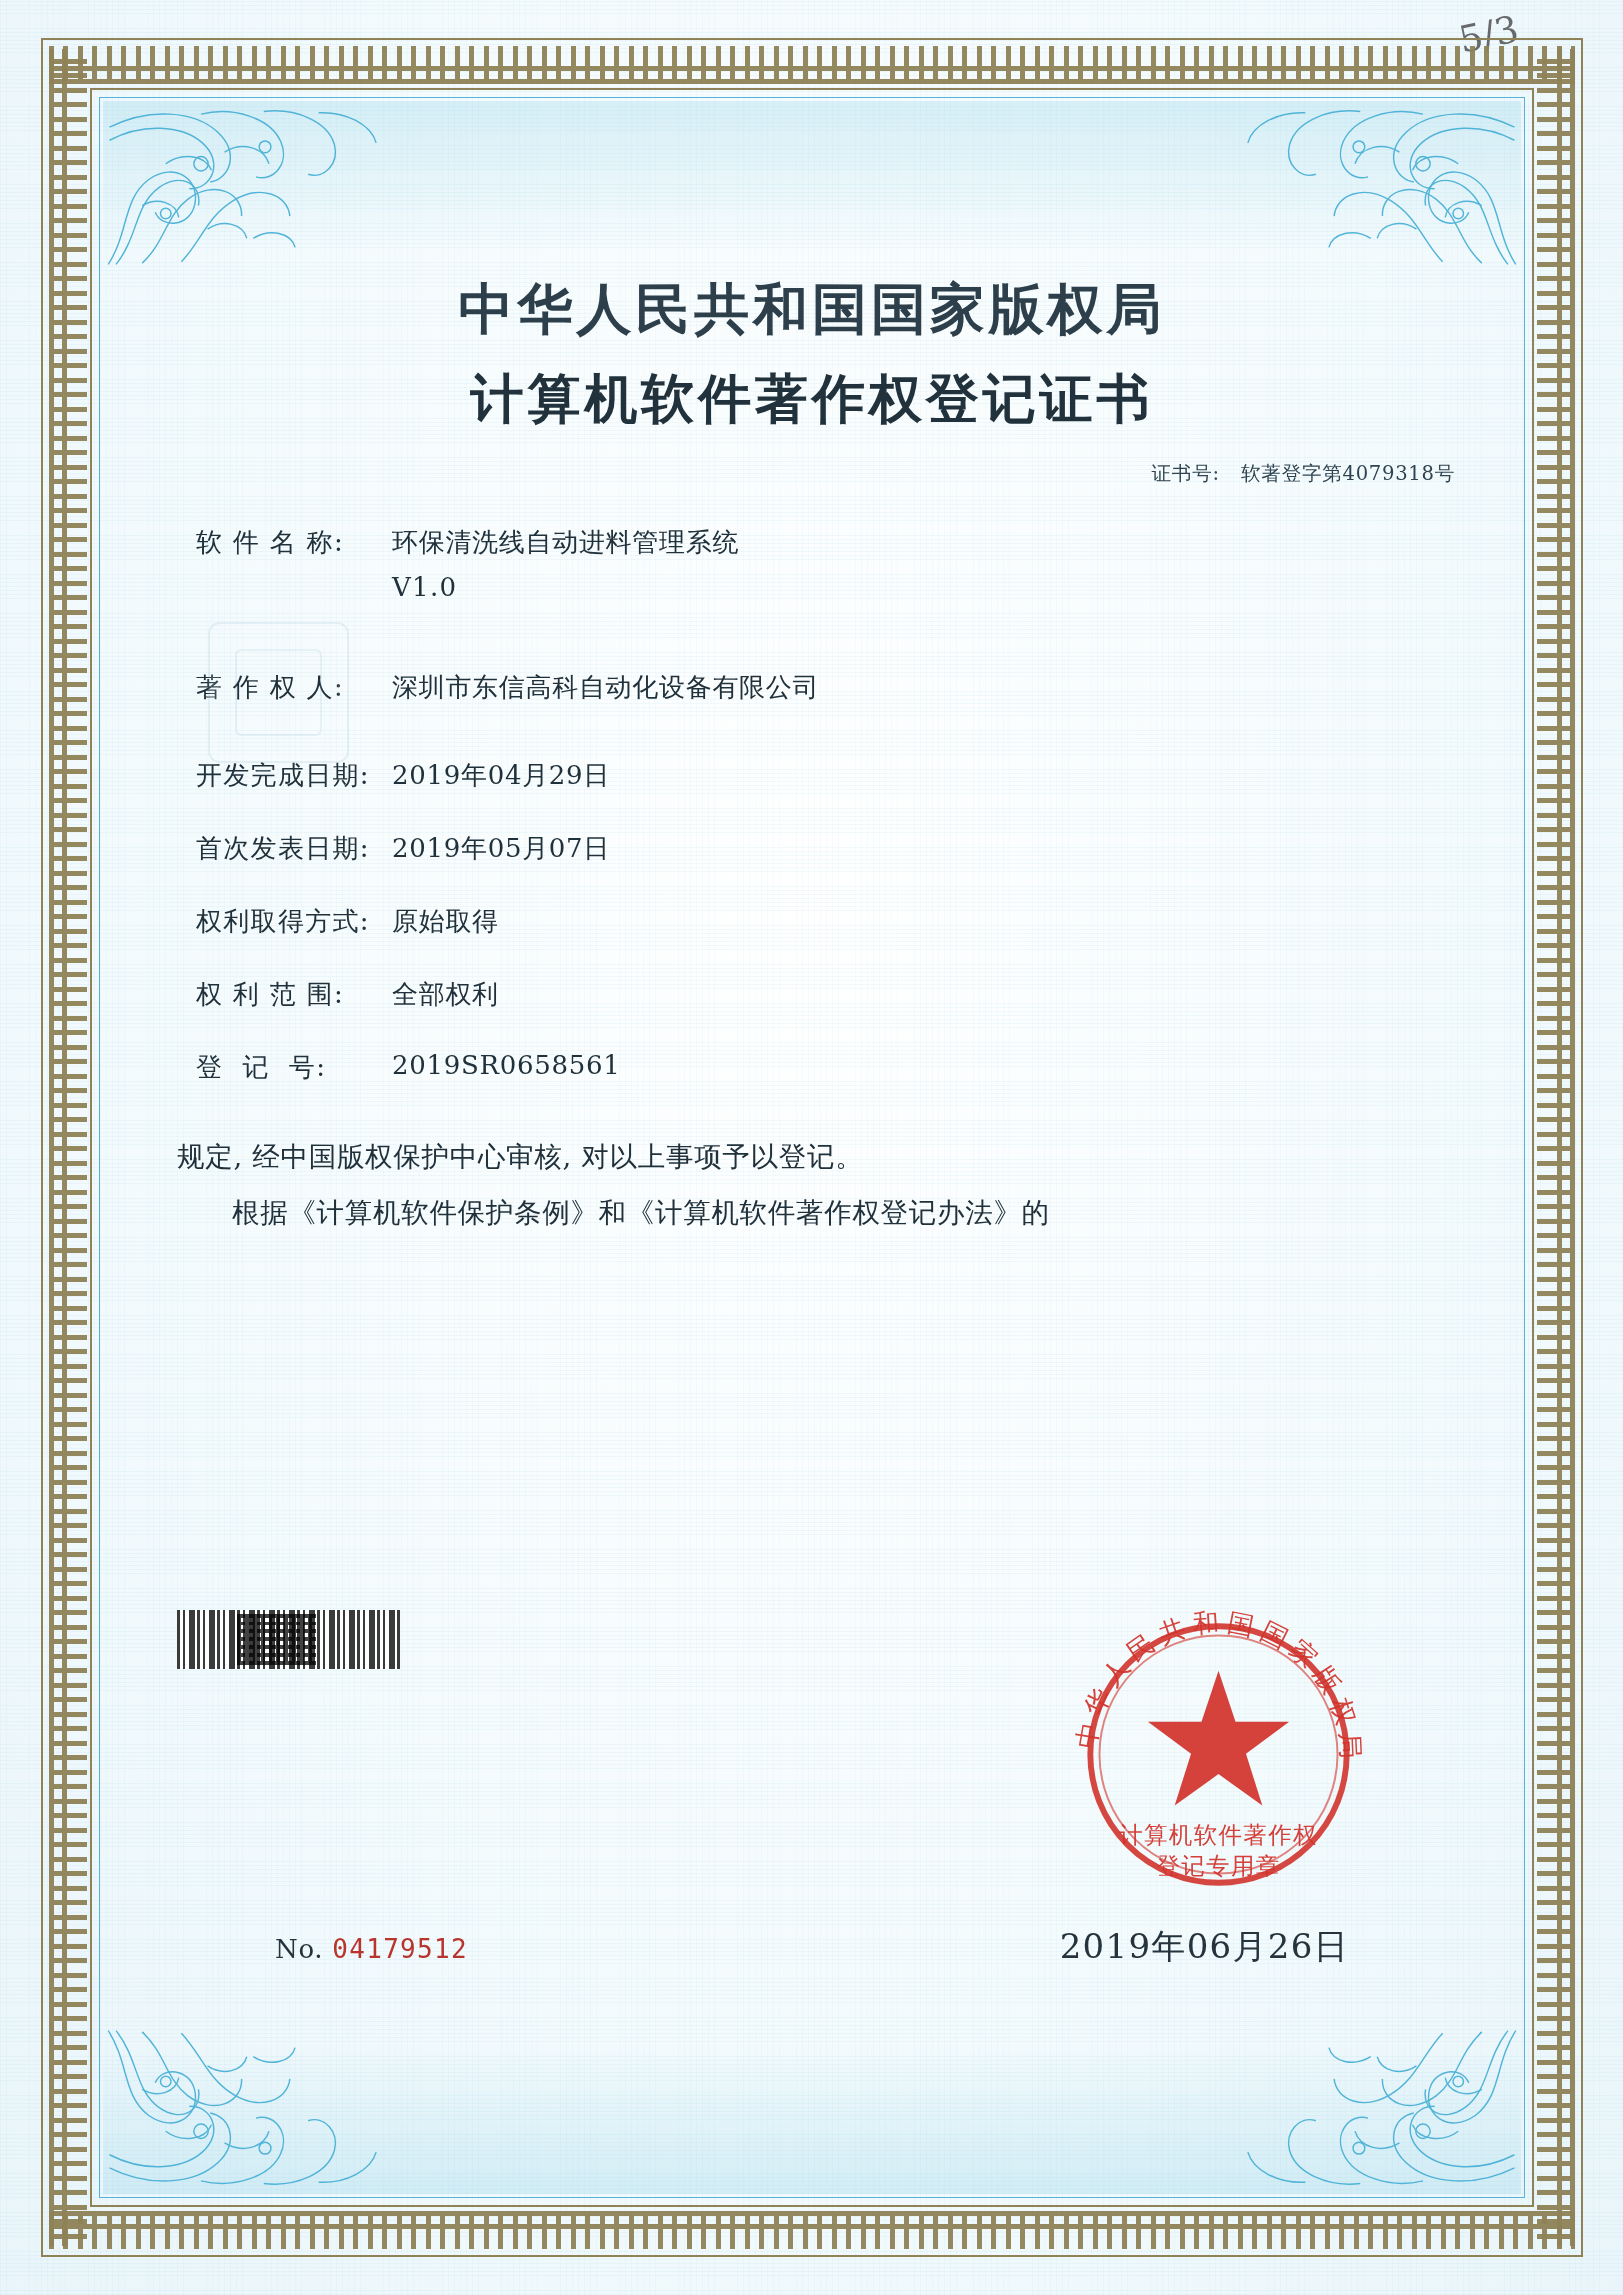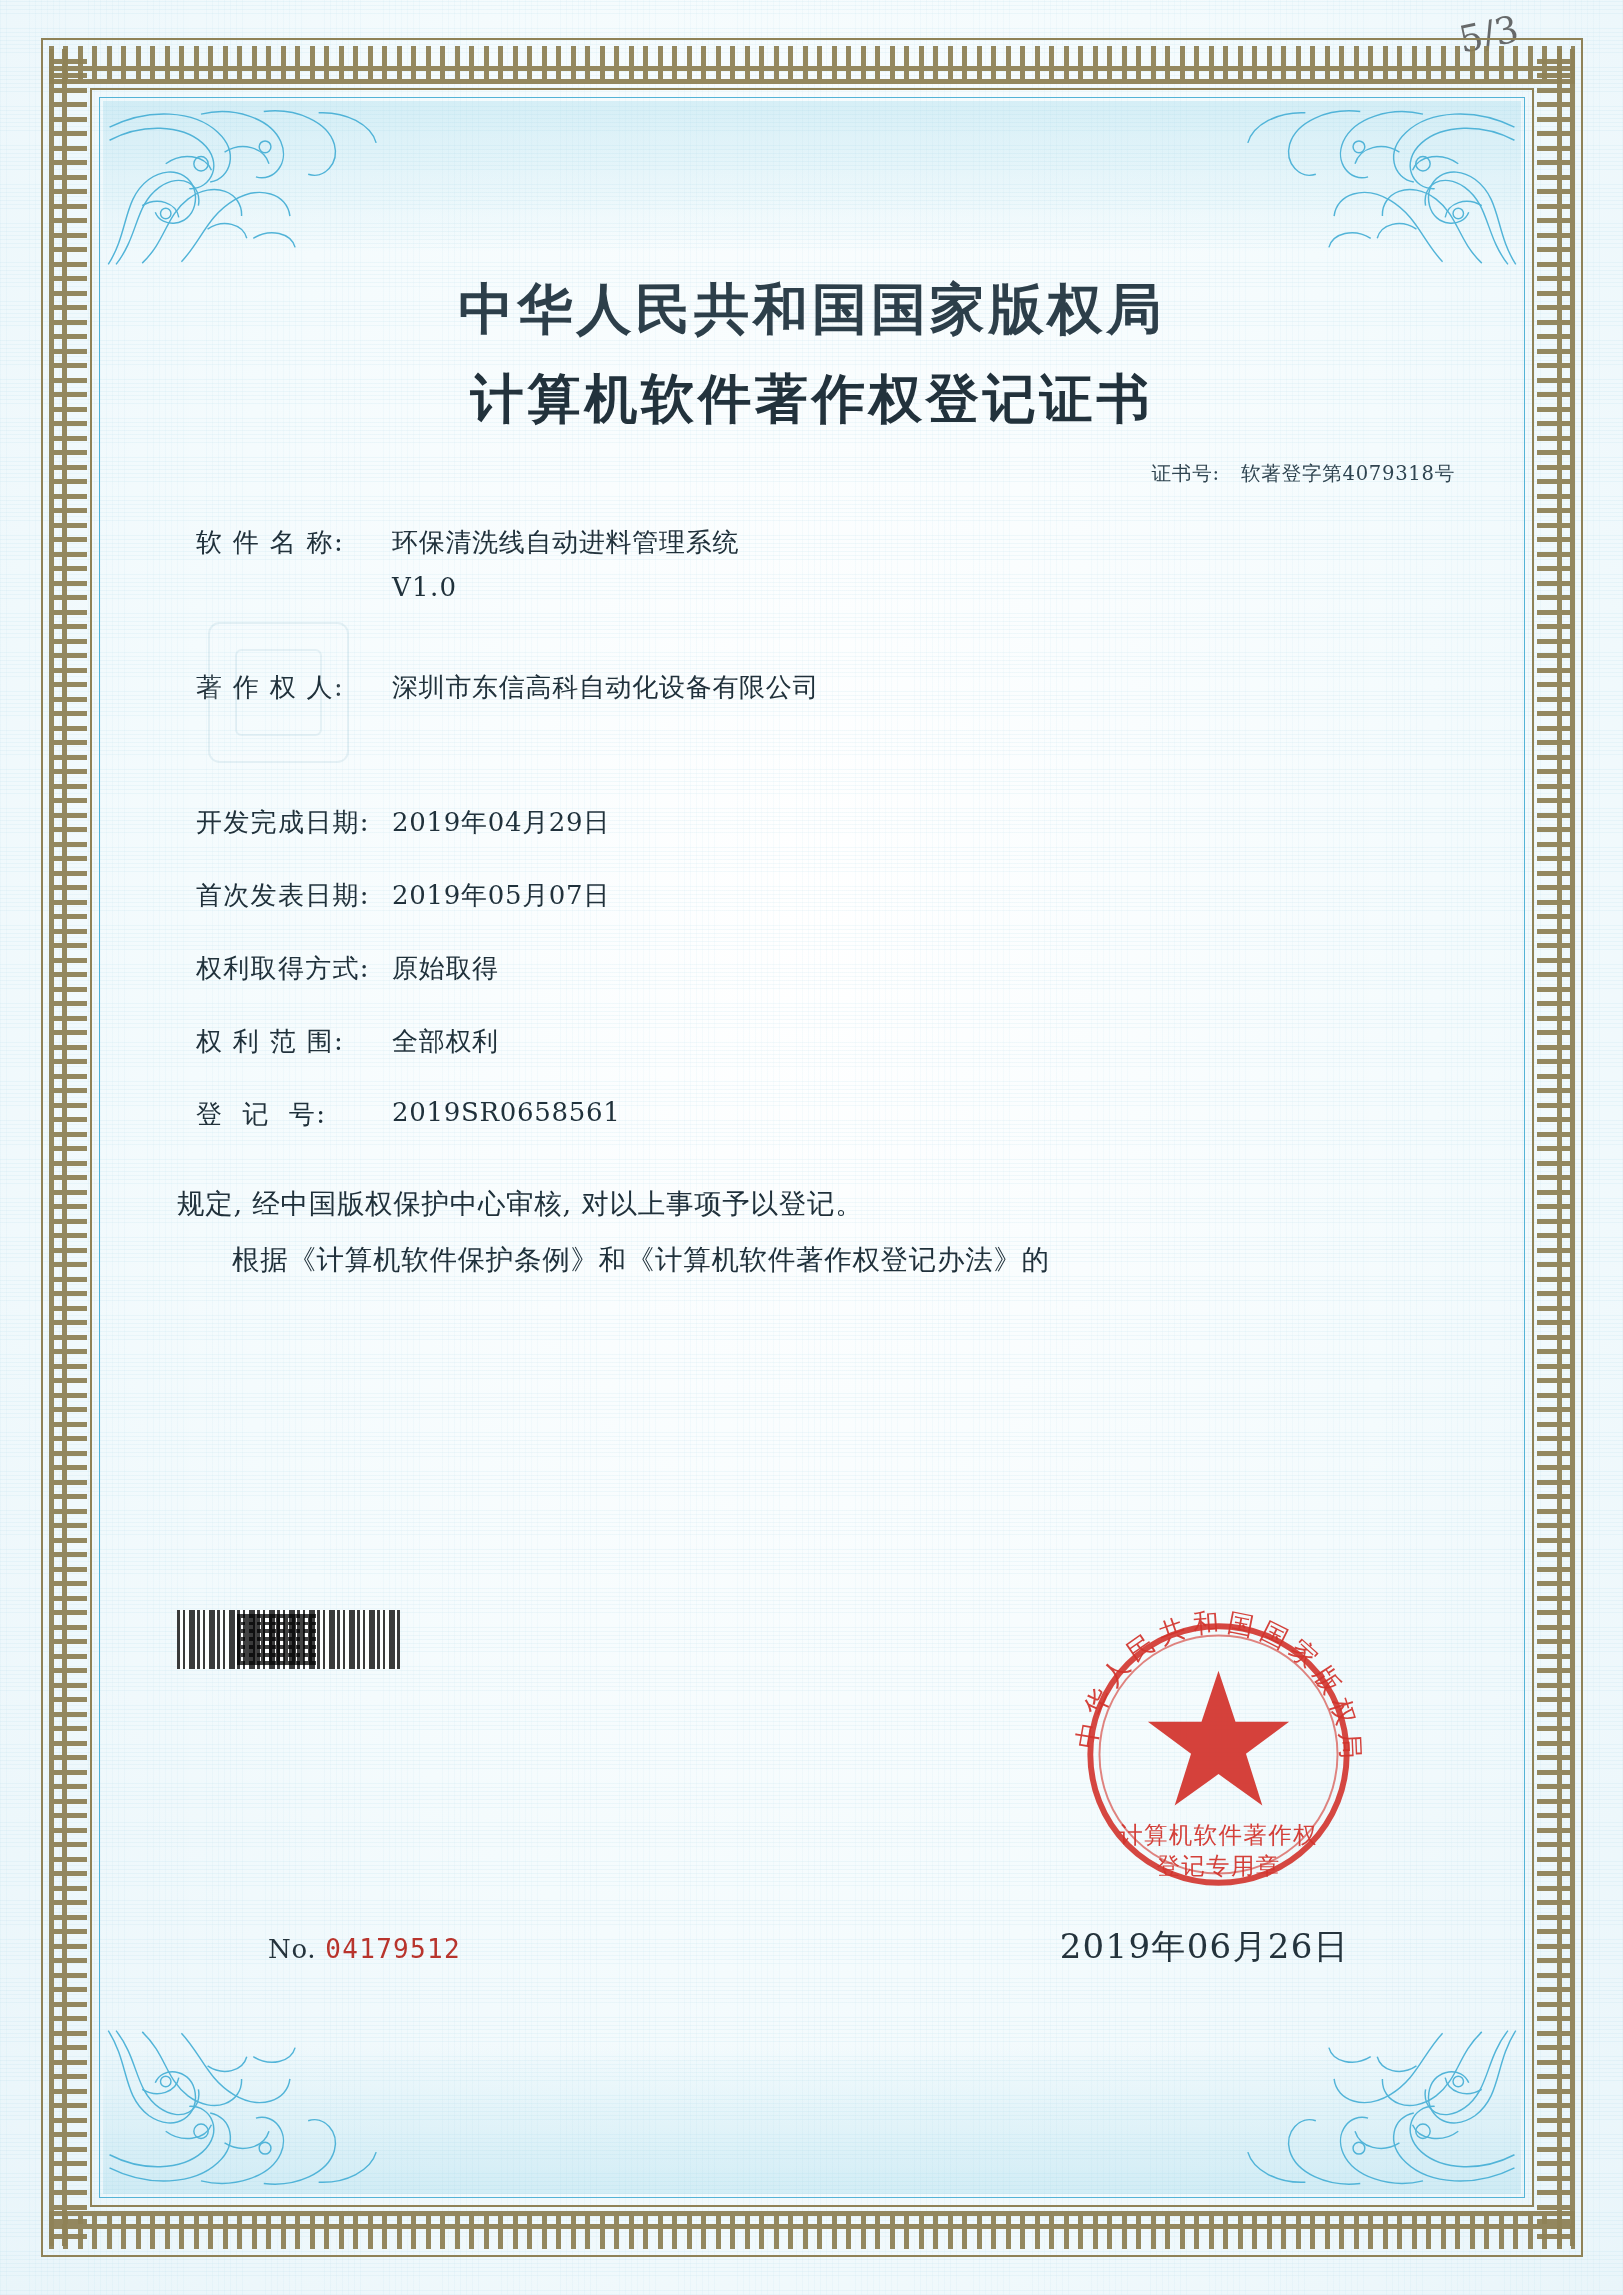--- a/index.html
+++ b/index.html
@@ -182,21 +182,21 @@
     letter-spacing: 0.7px;
   }
   .field-value .second-line {
     display: block;
     margin-top: 12px;
     letter-spacing: 1.3px;
   }
 
   .gap-big { height: 39px; }
 
-  .fields-b { margin-top: 100px; padding-left: 65px; }
+  .fields-b { margin-top: 53px; padding-left: 65px; }
   .fields-b .field-row { margin-bottom: 38px; }
 
   .statement {
     margin-top: 43px;
     padding: 0 39px 0 46px;
     font-size: 27.5px;
     line-height: 2.05;
     color: #20313b;
     letter-spacing: 0.7px;
   }
@@ -240,21 +240,21 @@
     top: 1591px;
     width: 327px;
     height: 327px;
     pointer-events: none;
   }
   .seal svg { width: 100%; height: 100%; }
 
   
   .footer {
     position: absolute;
-    left: 131px; right: 131px;
+    left: 138px; right: 131px;
     top: 1924px;
     display: flex;
     justify-content: space-between;
     align-items: baseline;
   }
   .footer-no {
     font-size: 26px;
     color: #24333c;
     letter-spacing: 0.7px;
     padding-left: 137px;

